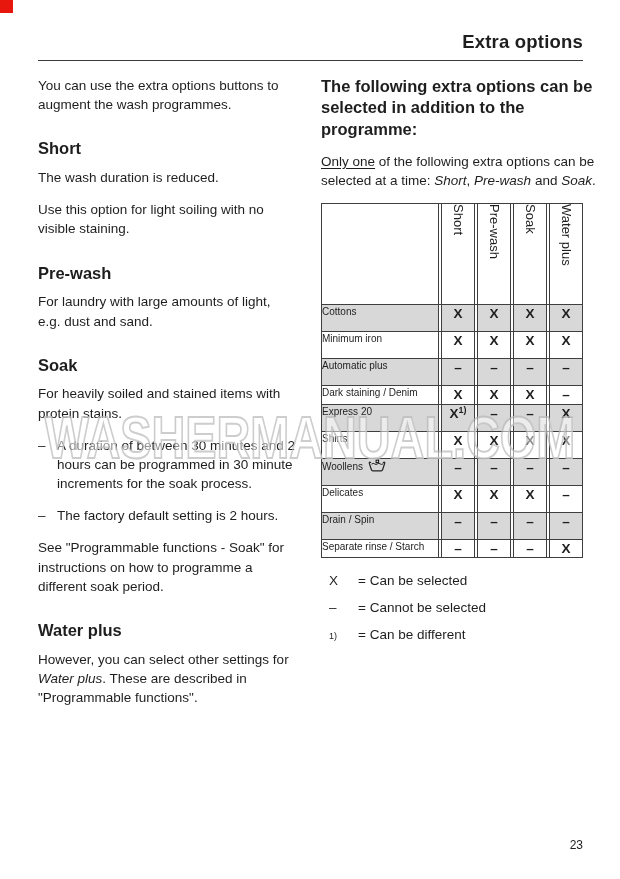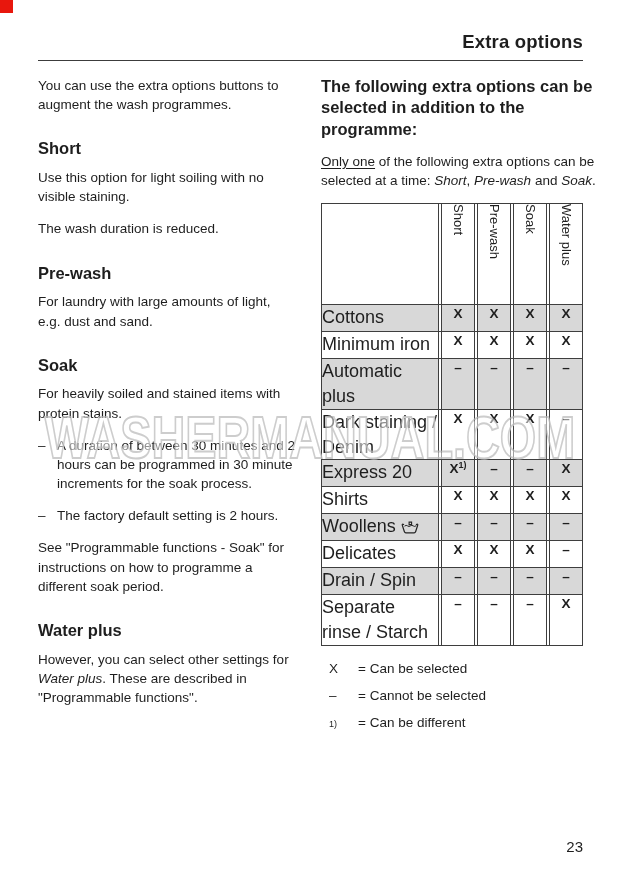--- a/index.html
+++ b/index.html
@@ -21,56 +21,56 @@
   .dash-item .dash{width:19px;flex:none;}
   .right-heading{font-size:16.5px;font-weight:bold;line-height:1.29;margin:0 0 12px 0;}
   .right-intro{font-size:13.5px;line-height:1.42;margin:0 0 3px 0;}
   .seg-i{font-style:italic;}
   .seg-u{text-decoration:underline;text-underline-offset:2px;}
   table.options{border-collapse:collapse;table-layout:fixed;width:262px;margin-top:13px;}
   table.options td,table.options th{border:1px solid #3e3e3e;padding:0;vertical-align:top;}
   th.corner{background:#fff;}
   th.opt-head{height:100px;text-align:center;padding-top:9px;font-weight:normal;}
   th.opt-head .vtext{writing-mode:vertical-rl;font-size:13px;line-height:1;display:inline-block;}
-  td.rlabel{font-size:18px;padding:4px 4px 4px 7px;line-height:1.38;}
+  td.rlabel{font-size:10px;padding:4px 4px 4px 7px;line-height:1.38;}
   td.opt{text-align:center;font-weight:bold;font-size:13.5px;padding-top:4px;line-height:1.3;}
   td.opt sup,.lg-sup{font-size:9px;vertical-align:super;line-height:0;}
   .spacer{background:#ffffff !important;padding:0;}
   tr.shaded td.rlabel,tr.shaded td.opt{background:#d8d8d8;}
   tr.row-1line td{height:26px;}
   .handwash-icon{margin-left:5px;vertical-align:-2px;}
   .legend{margin-top:15px;padding-left:8px;}
   .legend-row{display:flex;align-items:baseline;margin-bottom:12px;font-size:13.5px;}
   .legend-sym{width:29px;flex:none;font-weight:normal;}
   .watermark{
     position:absolute;top:403px;left:50%;z-index:20;white-space:nowrap;pointer-events:none;
     font-size:60px;font-weight:bold;color:transparent;
     -webkit-text-stroke:2px rgba(186,186,186,0.72);
     transform:translateX(-50%) scaleX(0.78);
     text-shadow:1px 1px 0 rgba(255,255,255,0.5);
   }
-  .page-number{position:absolute;top:838px;right:37px;font-size:15px;}
+  .page-number{position:absolute;top:838px;right:37px;font-size:12px;}
 </style>
 </head>
 <body>
 
 <div class="red-marker"></div>
 
 <div class="header">
   <div class="page-title">Extra options</div>
   <hr class="title-rule">
 </div>
 
 <div class="columns">
   <div class="col-left">
     <p>You can use the extra options buttons to augment the wash programmes.</p>
     <div id="left-sections">
         <h3>Short</h3>
+        <p>The wash duration is reduced.</p>
         <p>Use this option for light soiling with no visible staining.</p>
-        <p>The wash duration is reduced.</p>
         <h3>Pre-wash</h3>
         <p>For laundry with large amounts of light, e.g. dust and sand.</p>
         <h3>Soak</h3>
         <p>For heavily soiled and stained items with protein stains.</p>
         <div class="dash-item">
           <span class="dash">–</span>
           <span>A duration of between 30 minutes and 2 hours can be programmed in 30 minute increments for the soak process.</span>
         </div>
         <div class="dash-item">
           <span class="dash">–</span>

